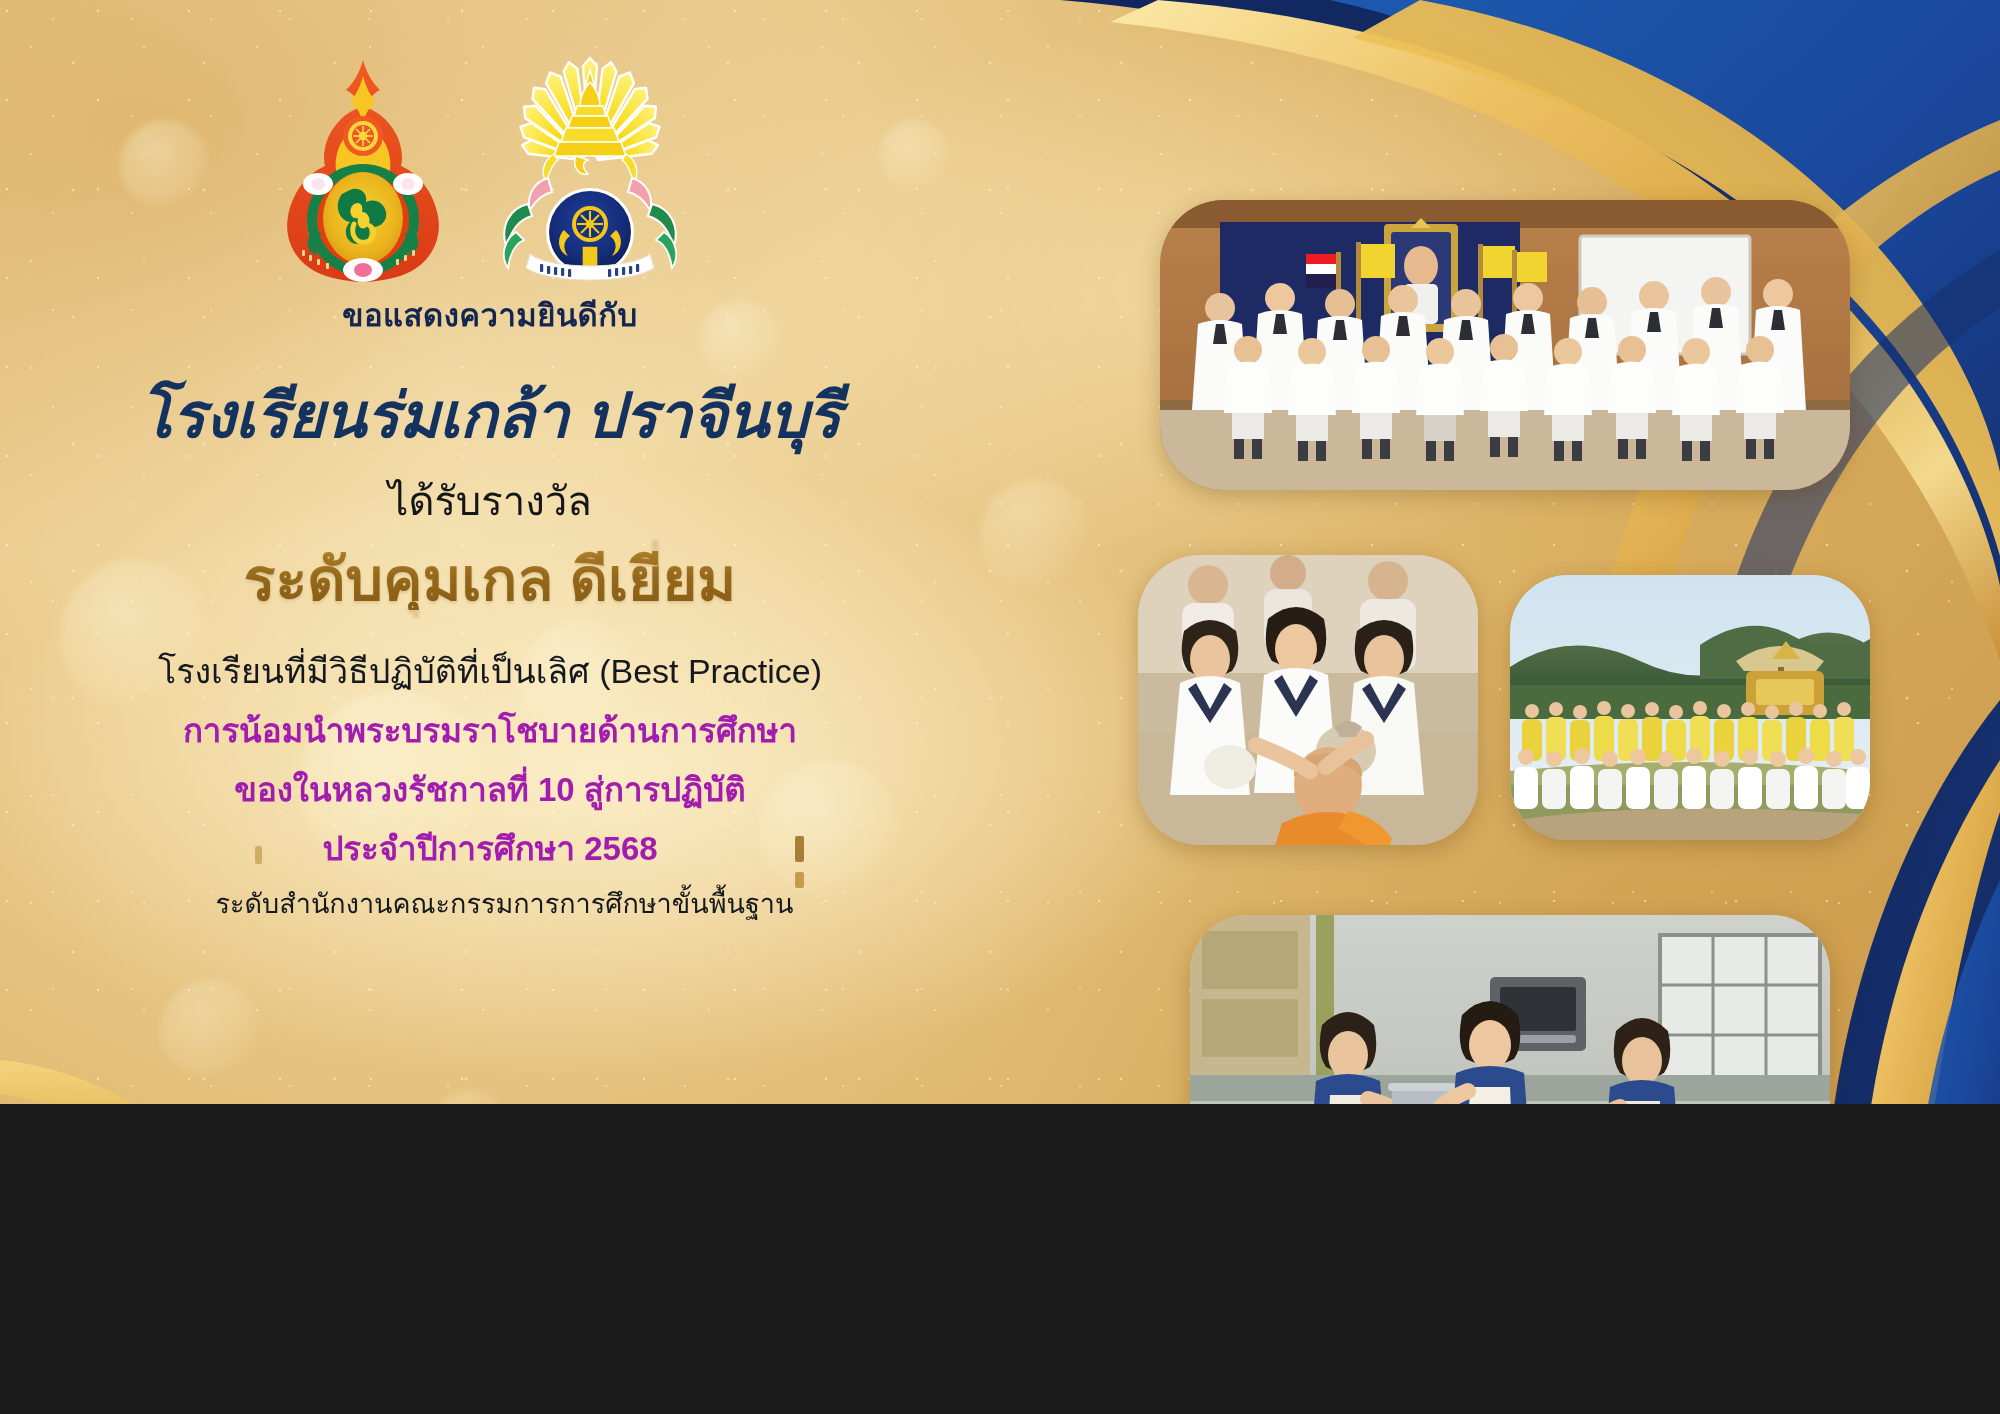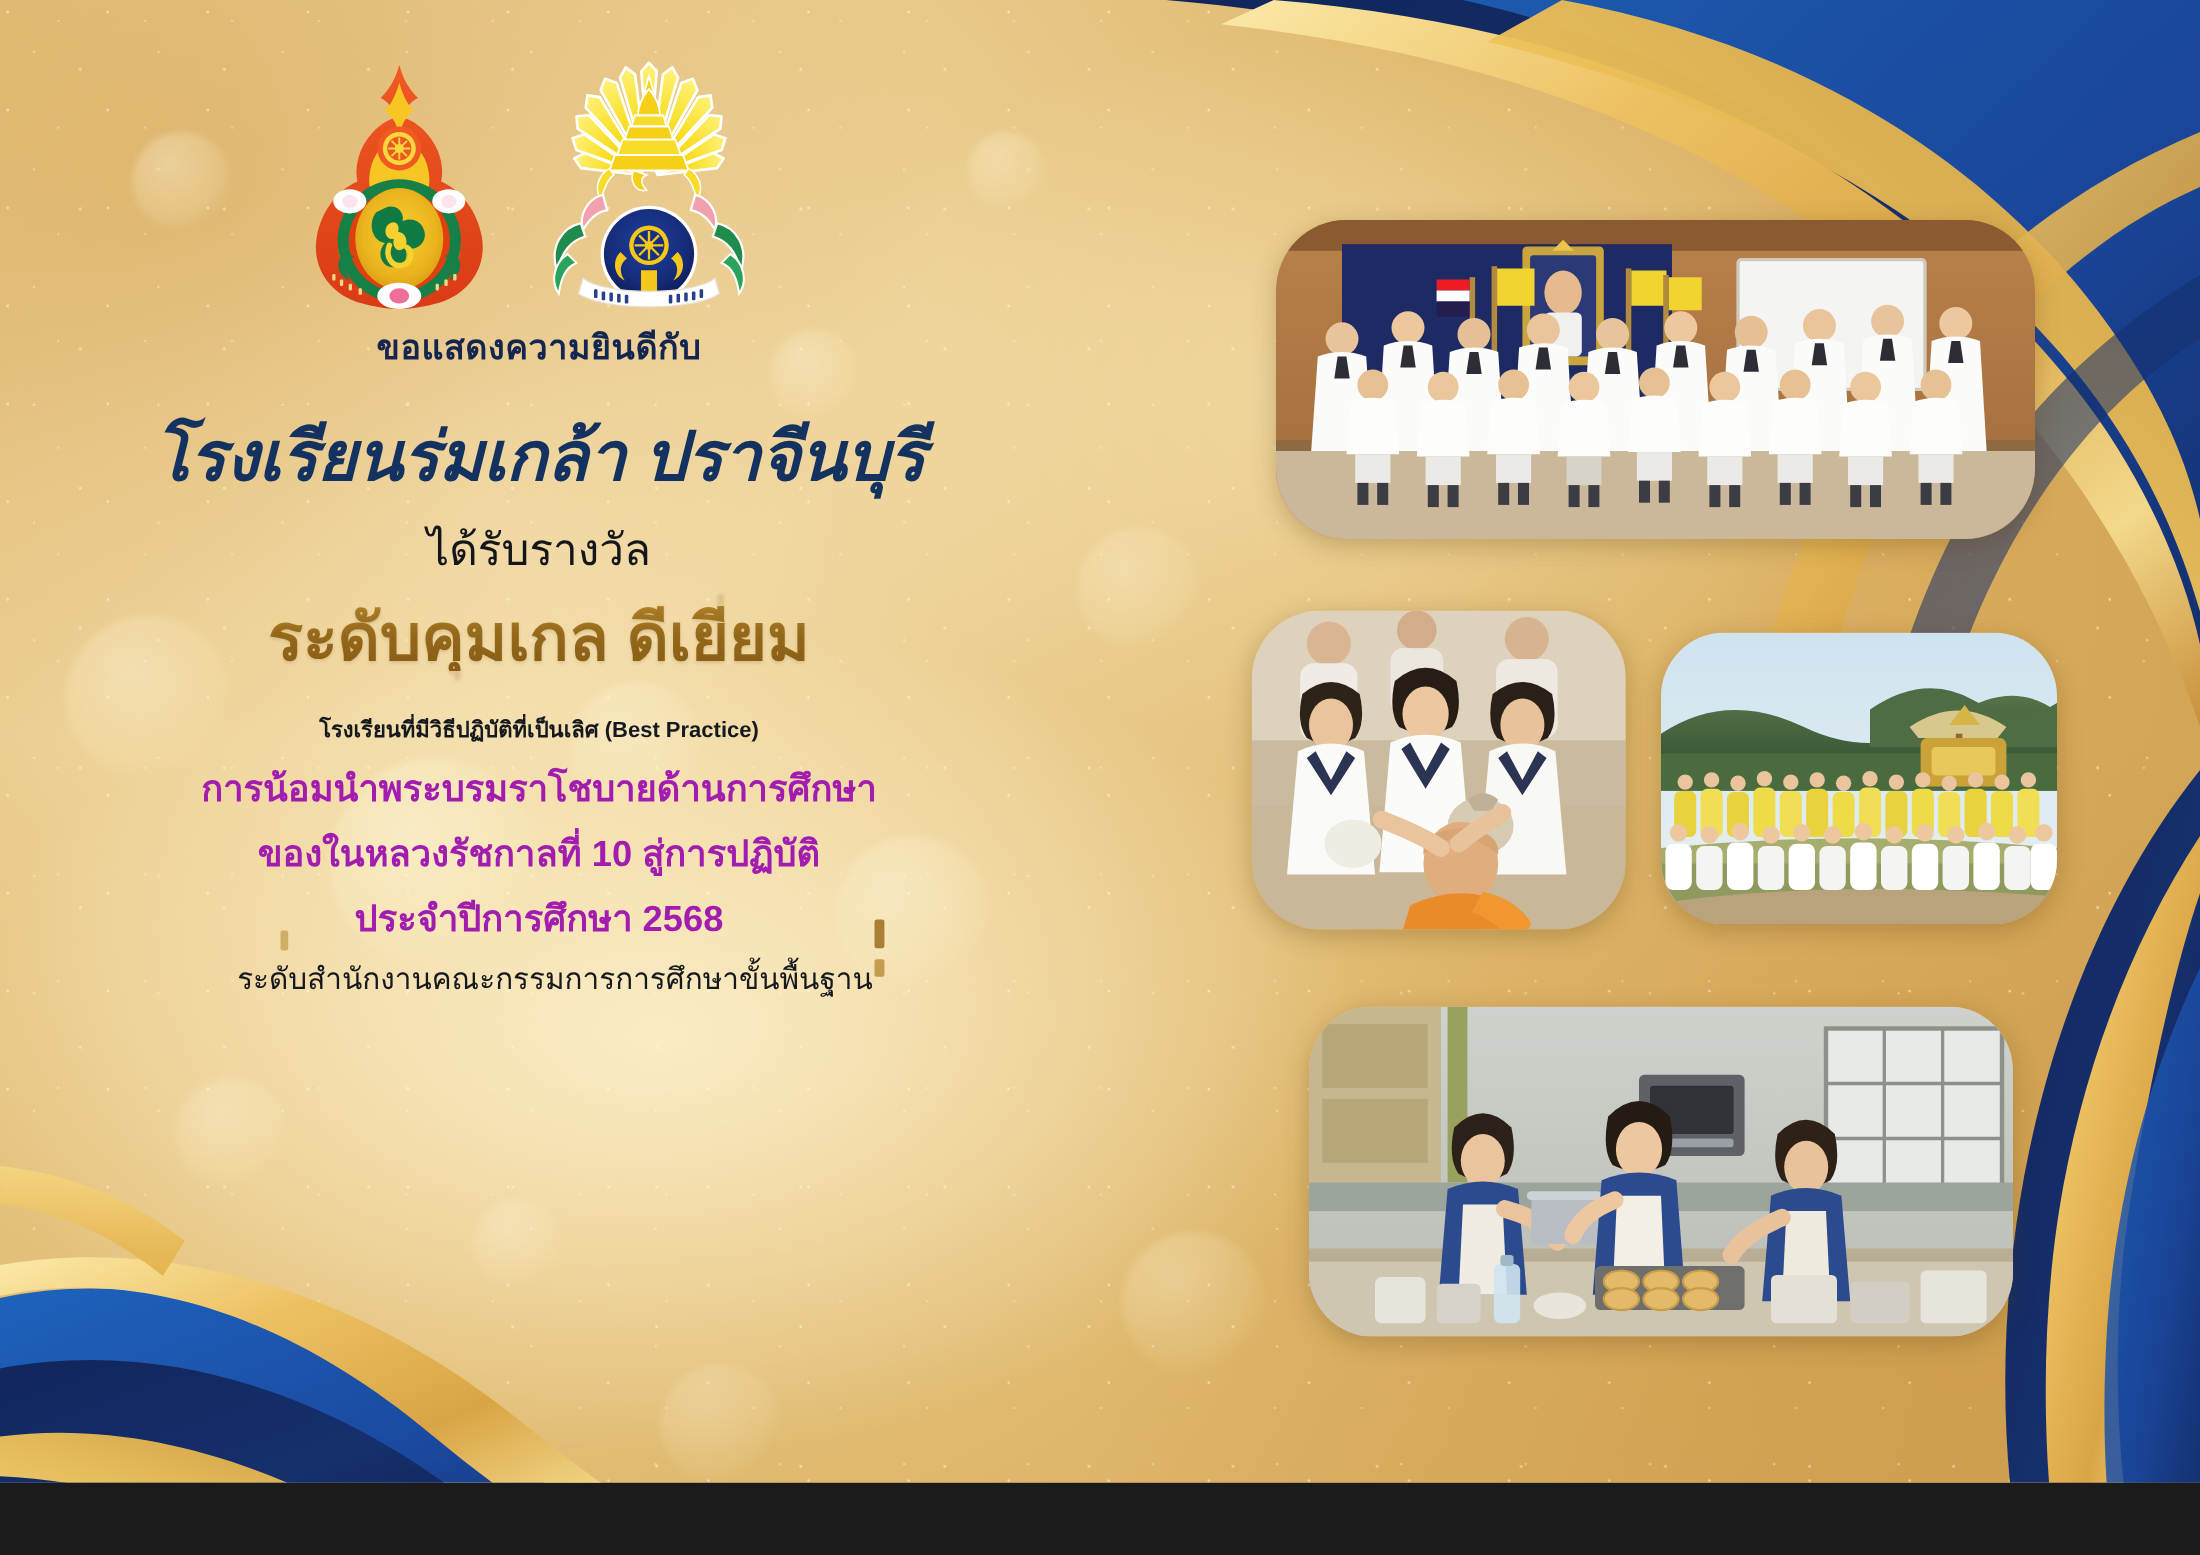--- a/index.html
+++ b/index.html
@@ -1,18 +1,18 @@
 <!DOCTYPE html>
 <html><head>
 <meta charset="utf-8">
 <style>
   html,body{margin:0;padding:0;background:#1b1b1b;}
   *{box-sizing:border-box;}
   .stage{
-    position:relative;width:2000px;height:1348px;overflow:hidden;
+    position:relative;width:2000px;height:1104px;overflow:hidden;
     font-family:"Liberation Sans","DejaVu Sans",sans-serif;
     background:#e8c074;
   }
 
   
   .bg-base{
     position:absolute;inset:0;
     background:
       radial-gradient(circle at 22% 34%, #f6e3b4 0%, #eccf93 26%, #e0b96f 52%, #d8ab5c 74%, #cfa052 100%);
   }
@@ -60,21 +60,21 @@
   .t-received{
     font-size:40px;font-weight:400;color:#14161a;line-height:1;margin:0 0 30px 0;
   }
   .t-level{
     font-size:59px;font-weight:800;line-height:1;margin:0 0 44px 0;
     background:linear-gradient(180deg,#b3832a 0%,#9a6d1d 45%,#8a5f16 100%);
     -webkit-background-clip:text;background-clip:text;color:transparent;
     text-shadow:0 2px 3px rgba(120,85,20,.18);
   }
   .t-desc{
-    font-size:20px;font-weight:700;color:#15181d;line-height:1;margin:12px 0 26px 0;
+    font-size:34px;font-weight:400;color:#15181d;line-height:1;margin:12px 0 26px 0;
   }
   .t-blue{
     font-size:33px;font-weight:800;color:#a21caf;line-height:1;margin:0 0 26px 0;
   }
   .t-foot{
     font-size:27px;font-weight:400;color:#15181d;line-height:1;margin:0;padding-left:29px;
   }
 
   
   .photos{position:absolute;left:1130px;top:200px;width:740px;height:1100px;}

